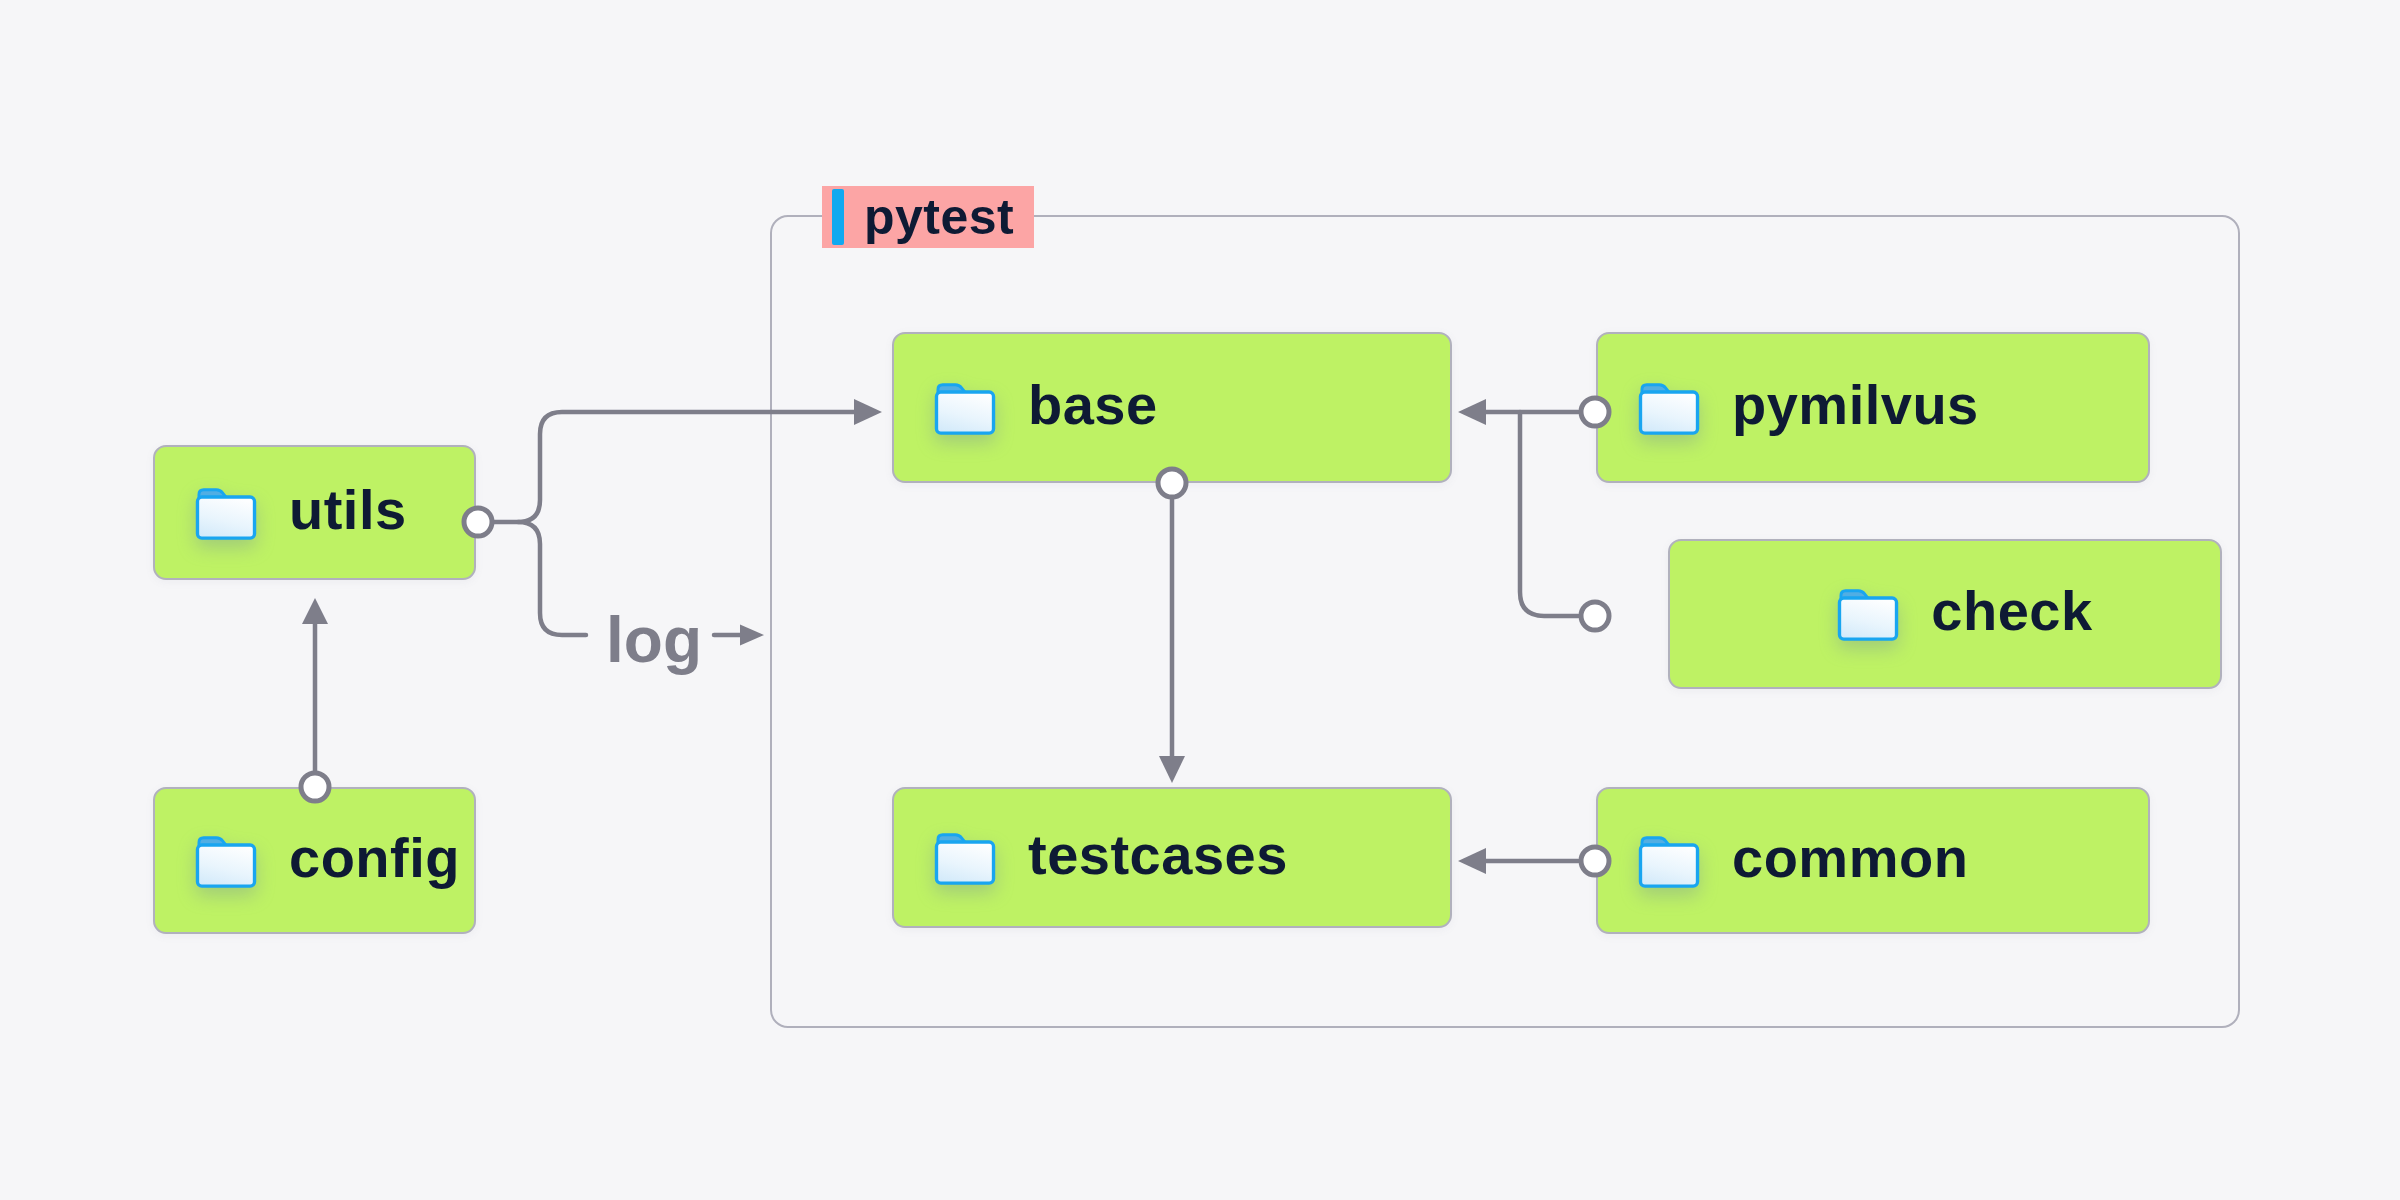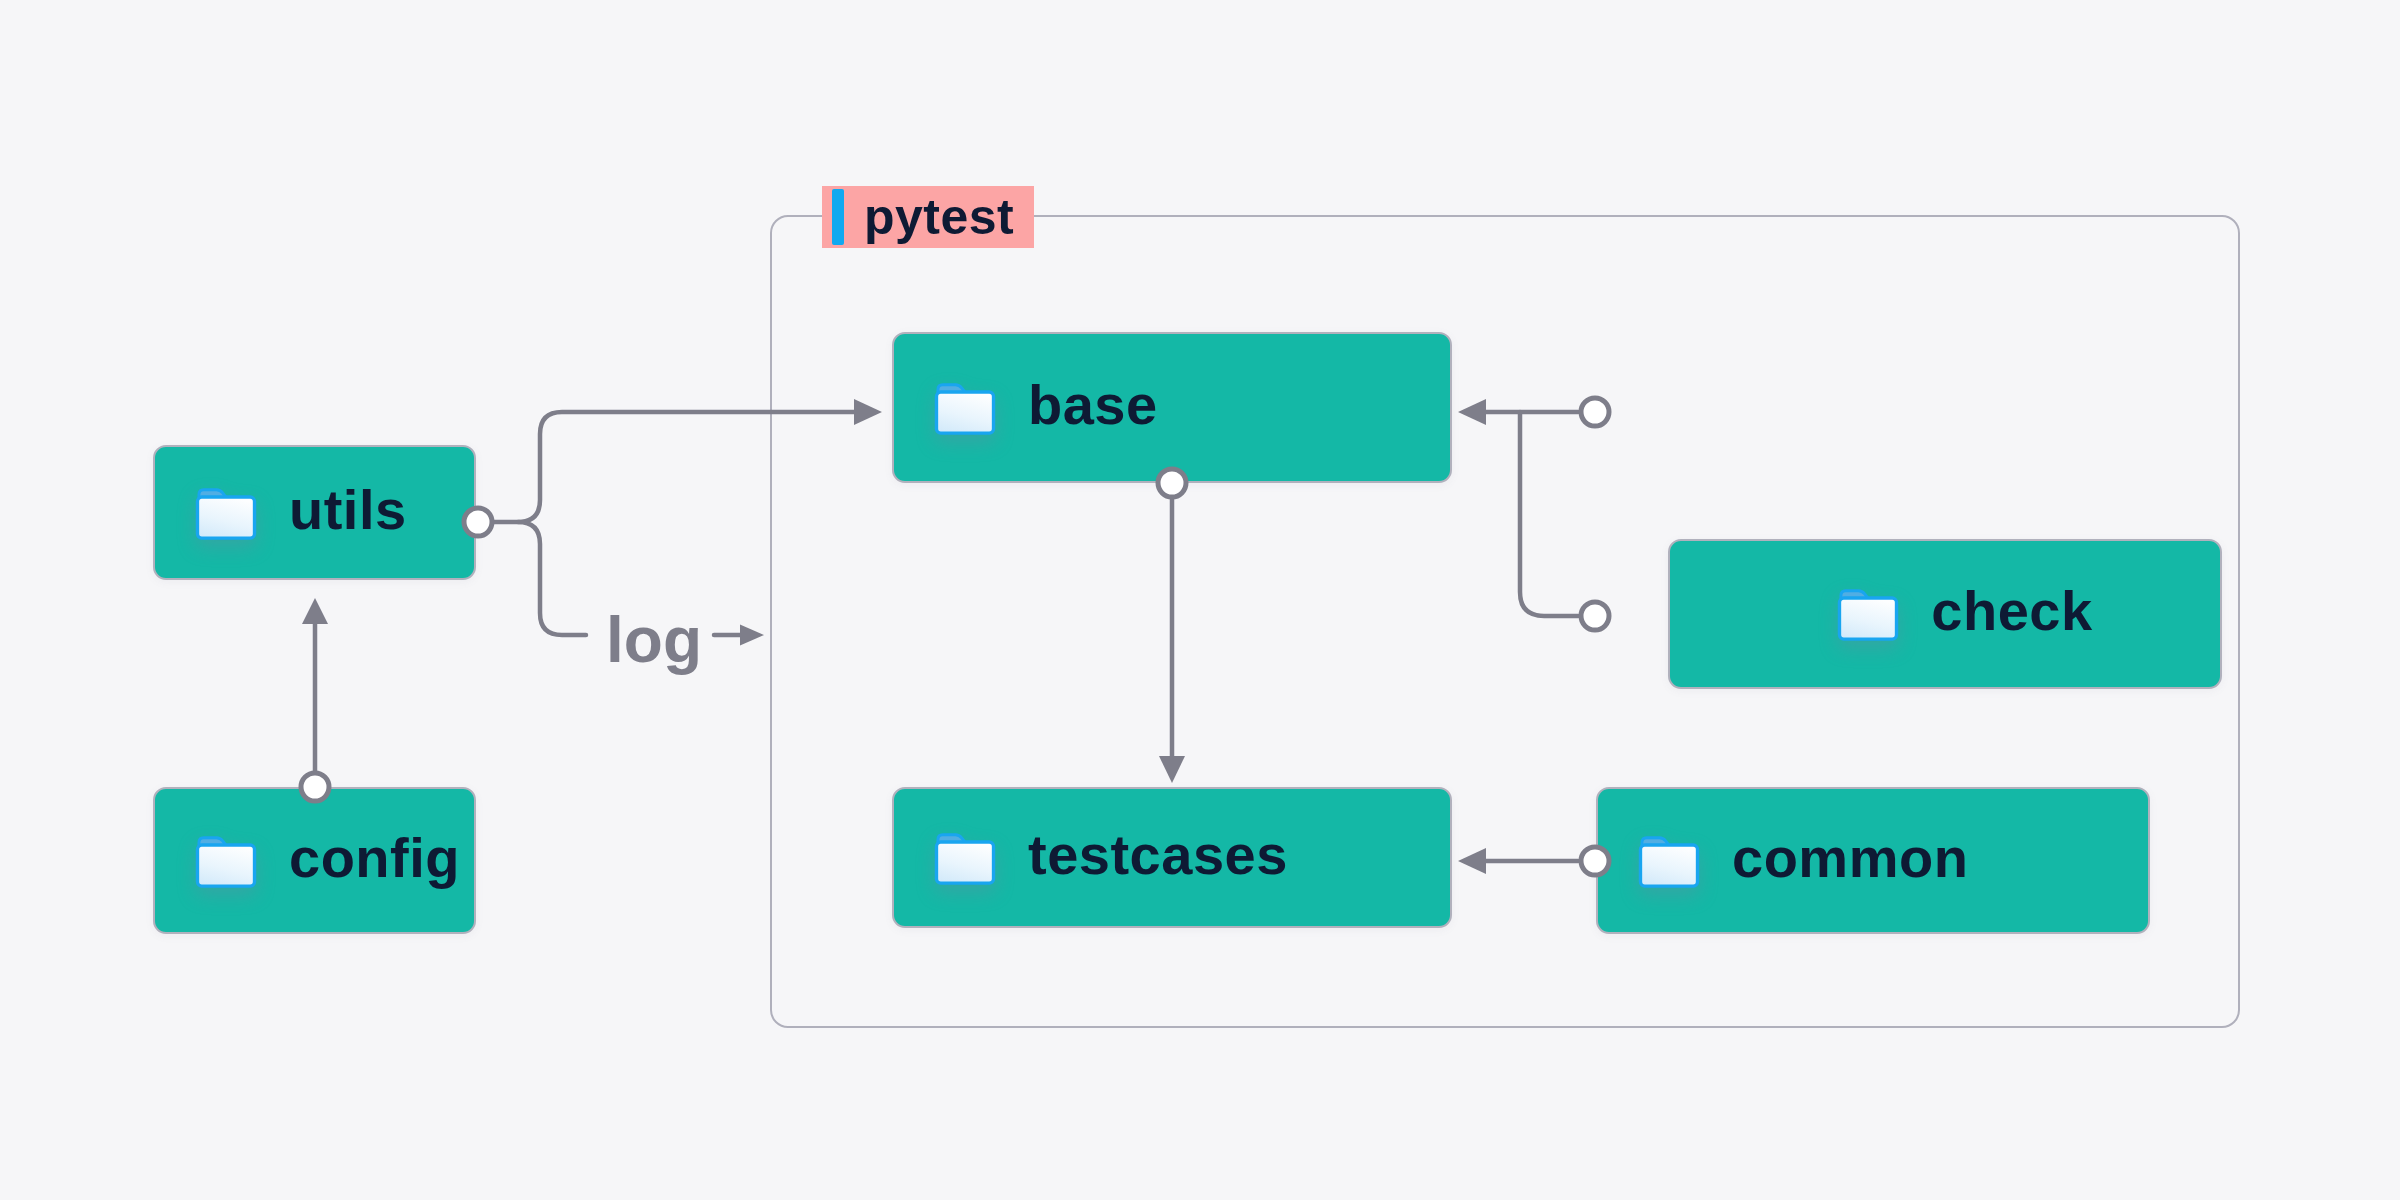--- a/index.html
+++ b/index.html
@@ -40,21 +40,21 @@
   }
   .label-text {
     font-size: 50px; font-weight: 700;
     color: #0e1a34;
     letter-spacing: 0.5px;
   }
 
   
   .node {
     position: absolute;
-    background: #14b8a6;
+    background: #bef264;
     border: 2.5px solid #b1b1bd;
     border-radius: 13px;
     box-sizing: border-box;
     display: flex; align-items: center;
     padding-left: 38px;
     gap: 30px;
     z-index: 2;
     box-shadow: 0 2px 8px rgba(120,120,145,0.07);
   }
   .node-label {
@@ -137,20 +137,29 @@
   <div class="node node-base">
     <span class="folder">
       <svg width="66" height="58" viewBox="0 0 68 60">
         <path d="M6 16 V11 q0 -5 5 -5 h13 q4 0 6.5 3.2 L35 15 z" fill="#51aee3" stroke="#19a5f0" stroke-width="3" stroke-linejoin="round"></path>
         <rect x="4.5" y="13.5" width="59" height="42.5" rx="4.5" fill="url(#folderGrad)" stroke="#19a5f0" stroke-width="3.5" stroke-linejoin="round"></rect>
       </svg>
     </span>
     <span class="node-label">base</span>
   </div>
 
+  <div class="node node-pymilvus">
+    <span class="folder">
+      <svg width="66" height="58" viewBox="0 0 68 60">
+        <path d="M6 16 V11 q0 -5 5 -5 h13 q4 0 6.5 3.2 L35 15 z" fill="#51aee3" stroke="#19a5f0" stroke-width="3" stroke-linejoin="round"></path>
+        <rect x="4.5" y="13.5" width="59" height="42.5" rx="4.5" fill="url(#folderGrad)" stroke="#19a5f0" stroke-width="3.5" stroke-linejoin="round"></rect>
+      </svg>
+    </span>
+    <span class="node-label">pymilvus</span>
+  </div>
 
   <div class="node node-check">
     <span class="folder">
       <svg width="66" height="58" viewBox="0 0 68 60">
         <path d="M6 16 V11 q0 -5 5 -5 h13 q4 0 6.5 3.2 L35 15 z" fill="#51aee3" stroke="#19a5f0" stroke-width="3" stroke-linejoin="round"></path>
         <rect x="4.5" y="13.5" width="59" height="42.5" rx="4.5" fill="url(#folderGrad)" stroke="#19a5f0" stroke-width="3.5" stroke-linejoin="round"></rect>
       </svg>
     </span>
     <span class="node-label">check</span>
   </div>

